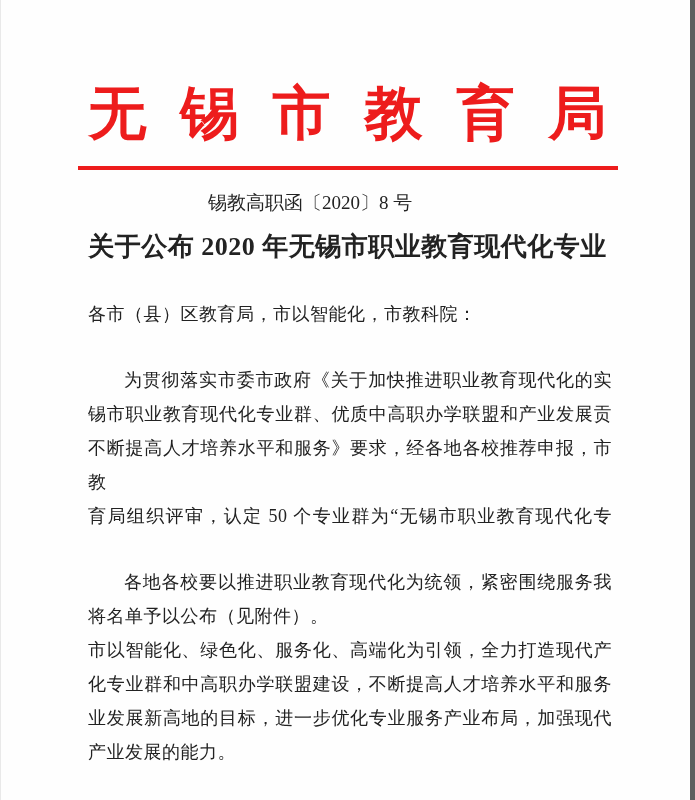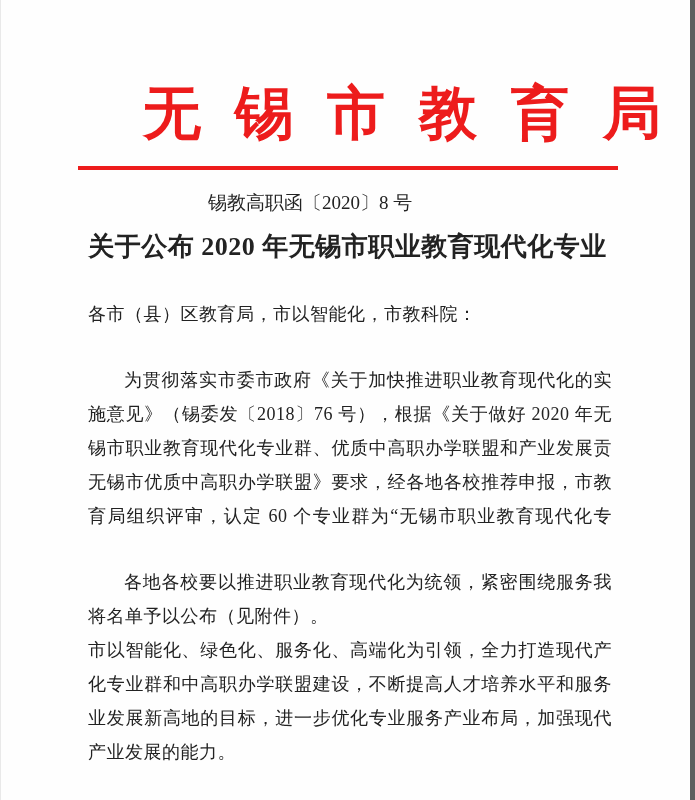--- a/index.html
+++ b/index.html
@@ -21,21 +21,21 @@
     background: var(--scan-edge, #5f5f5f);
   }
   .edge-left {
     position: absolute;
     top: 0; left: 0;
     width: 1px; height: 100%;
     background: #e9e9e9;
   }
 
   
-  .letterhead { padding-top: 74px; text-align: right; }
+  .letterhead { padding-top: 74px; text-align: center; }
   .agency {
     font-size: 58px;
     line-height: 80px;
     font-weight: 700;
     color: var(--red, #ed1c1c);
     letter-spacing: 34px;
     padding-left: 34px;      
     white-space: nowrap;
   }
   .red-line {
@@ -90,24 +90,23 @@
   <div class="doc-number">锡教高职函〔2020〕8 号</div>
 
   <h1 class="title">
     <span class="t-line">关于公布 2020 年无锡市职业教育现代化专业</span>
   </h1>
 
   <div class="body">
     <div class="line salutation">各市（县）区教育局，市以智能化，市教科院：</div>
 
     <div class="line indent fill">为贯彻落实市委市政府《关于加快推进职业教育现代化的实</div>
-    <div class="line fill">施意见》（锡委发〔2018〕76 号），根据《关于做好 2020 年无</div>
     <div class="line fill">锡市职业教育现代化专业群、优质中高职办学联盟和产业发展贡</div>
-    <div class="line fill">无锡市优质中高职办学联盟》要求，经各地各校推荐申报，市教</div>
-    <div class="line fill">育局组织评审，认定 60 个专业群为“无锡市职业教育现代化专</div>
+    <div class="line fill">不断提高人才培养水平和服务》要求，经各地各校推荐申报，市教</div>
+    <div class="line fill">育局组织评审，认定 50 个专业群为“无锡市职业教育现代化专</div>
     <div class="line indent fill">各地各校要以推进职业教育现代化为统领，紧密围绕服务我</div>
     <div class="line">将名单予以公布（见附件）。</div>
     <div class="line fill">市以智能化、绿色化、服务化、高端化为引领，全力打造现代产</div>
     <div class="line fill">化专业群和中高职办学联盟建设，不断提高人才培养水平和服务</div>
     <div class="line fill">业发展新高地的目标，进一步优化专业服务产业布局，加强现代</div>
     <div class="line">产业发展的能力。</div>
   </div>
 
   <div class="edge-left"></div>
   <div class="edge-right"></div>

